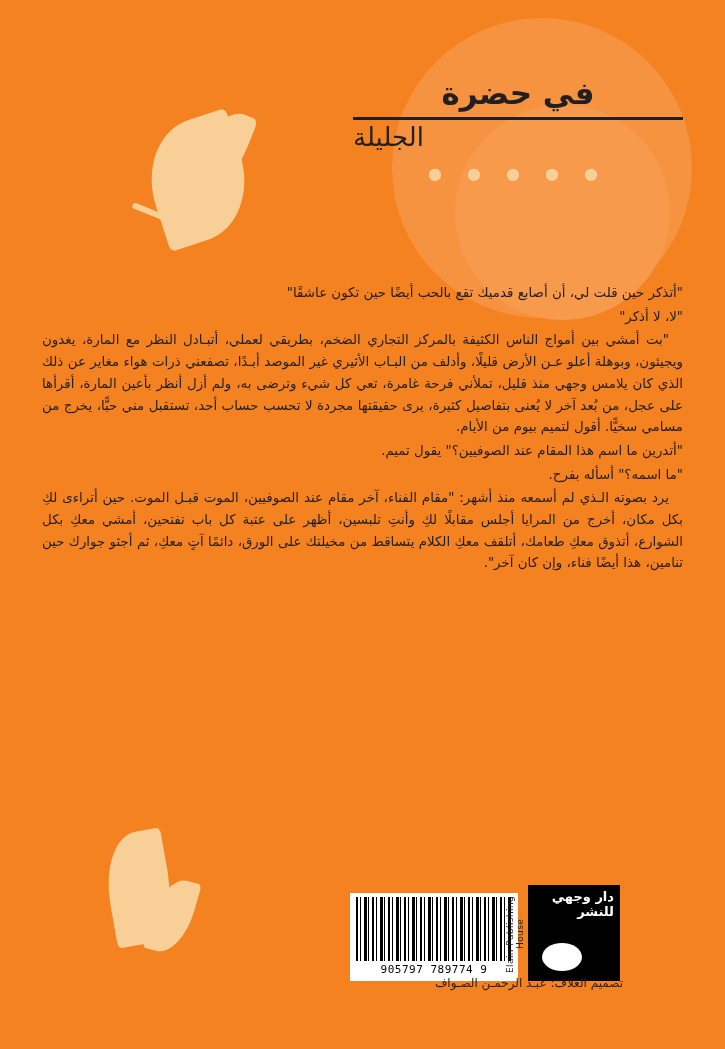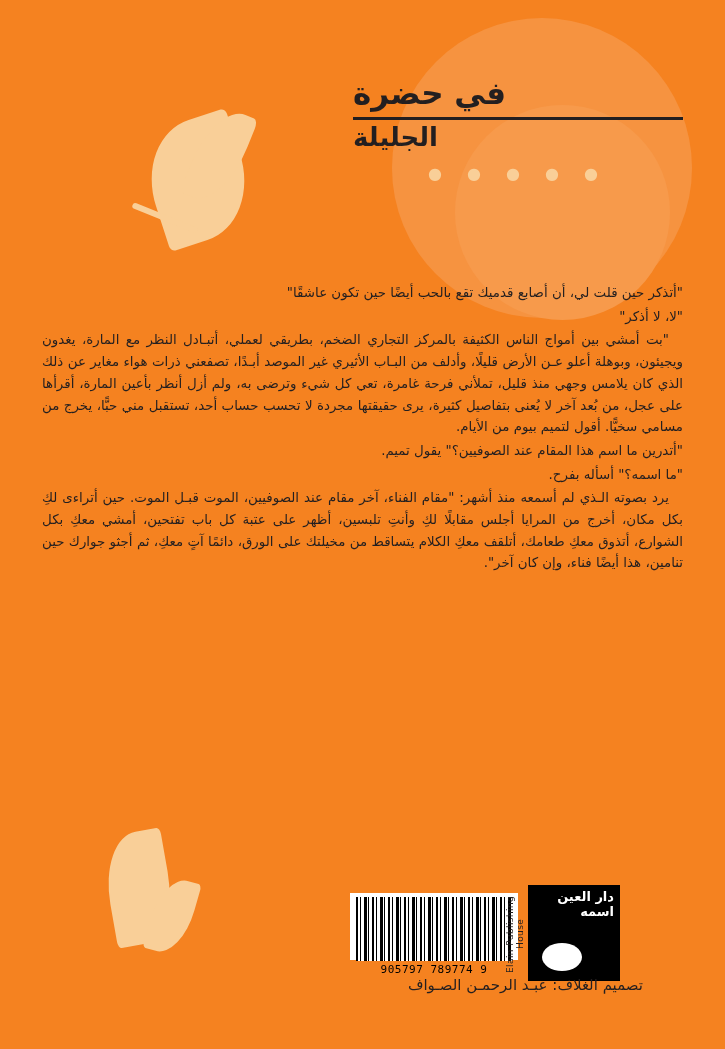--- a/index.html
+++ b/index.html
@@ -83,38 +83,38 @@
     text-align: left;
     direction: rtl;
     color: #231f20;
   }
   .title-line1 {
     font-family: "DejaVu Sans", sans-serif;
     font-size: 31px;
     font-weight: bold;
     letter-spacing: 1px;
     line-height: 1.15;
-    text-align: left;
+    text-align: center;
   }
   .title-rule {
     height: 3px;
     background: #231f20;
     margin: 5px 0 2px 0;
     width: 100%;
   }
   .title-main {
     font-size: 58px;
     font-weight: bold;
     line-height: 1.05;
     text-align: center;
     letter-spacing: 2px;
   }
   .title-line3 {
     font-size: 26px;
-    font-weight: bold;
+    font-weight: normal;
     text-align: left;
     letter-spacing: 6px;
     margin-top: 2px;
   }
   .title-dots {
     margin-top: 12px;
     text-align: center;
     color: #f9cf98;
     font-size: 16px;
     letter-spacing: 10px;
@@ -138,21 +138,21 @@
   }
   .p-indent { text-indent: 14px; }
   .p-center-right { text-align: right; }
 
   
   .barcode {
     position: absolute;
     left: 350px;
     top: 893px;
     width: 168px;
-    height: 67px;
+    height: 88px;
     background: #ffffff;
     padding: 4px 6px 2px 6px;
     box-sizing: border-box;
   }
   .barcode-bars {
     width: 100%;
     height: 64px;
     background:
       repeating-linear-gradient(90deg,
         #000 0px, #000 2px, #fff 2px, #fff 4px,
@@ -206,23 +206,23 @@
     font-size: 9px;
     letter-spacing: 0.4px;
     writing-mode: vertical-rl;
     transform: rotate(180deg);
     text-align: center;
     direction: ltr;
   }
 
   .credit {
     position: absolute;
-    right: 82px;
+    right: 102px;
     top: 976px;
-    font-size: 15px;
+    font-size: 12px;
     color: #231f20;
     direction: rtl;
   }
 </style>
 </head>
 <body>
 
 <div id="cover">
 
   <div class="sun-circle sun-a"></div>
@@ -248,20 +248,20 @@
     <p class="p-center-right">"ما اسمه؟" أسأله بفرح.</p>
     <p class="p-indent">يرد بصوته الـذي لم أسمعه منذ أشهر: "مقام الفناء، آخر مقام عند الصوفيين، الموت قبـل الموت. حين أتراءى لكِ بكل مكان، أخرج من المرايا أجلس مقابلًا لكِ وأنتِ تلبسين، أظهر على عتبة كل باب تفتحين، أمشي معكِ بكل الشوارع، أتذوق معكِ طعامك، أتلقف معكِ الكلام يتساقط من مخيلتك على الورق، دائمًا آتٍ معكِ، ثم أجثو جوارك حين تنامين، هذا أيضًا فناء، وإن كان آخر".</p>
   </div>
 
   <div class="barcode">
     <div class="barcode-bars"></div>
     <div class="barcode-num">9 789774 905797</div>
   </div>
 
   <div class="publisher-logo">
-    <div class="pl-ar">دار العين اسمه</div>
+    <div class="pl-ar">دار وجهي للنشر</div>
     <div class="pl-circle"></div>
   </div>
   <div class="pl-vertical">Elain Publishing House</div>
 
   <div class="credit">تصميم الغلاف: عبـد الرحمـن الصـواف</div>
 
 </div>
 
 </body></html>

